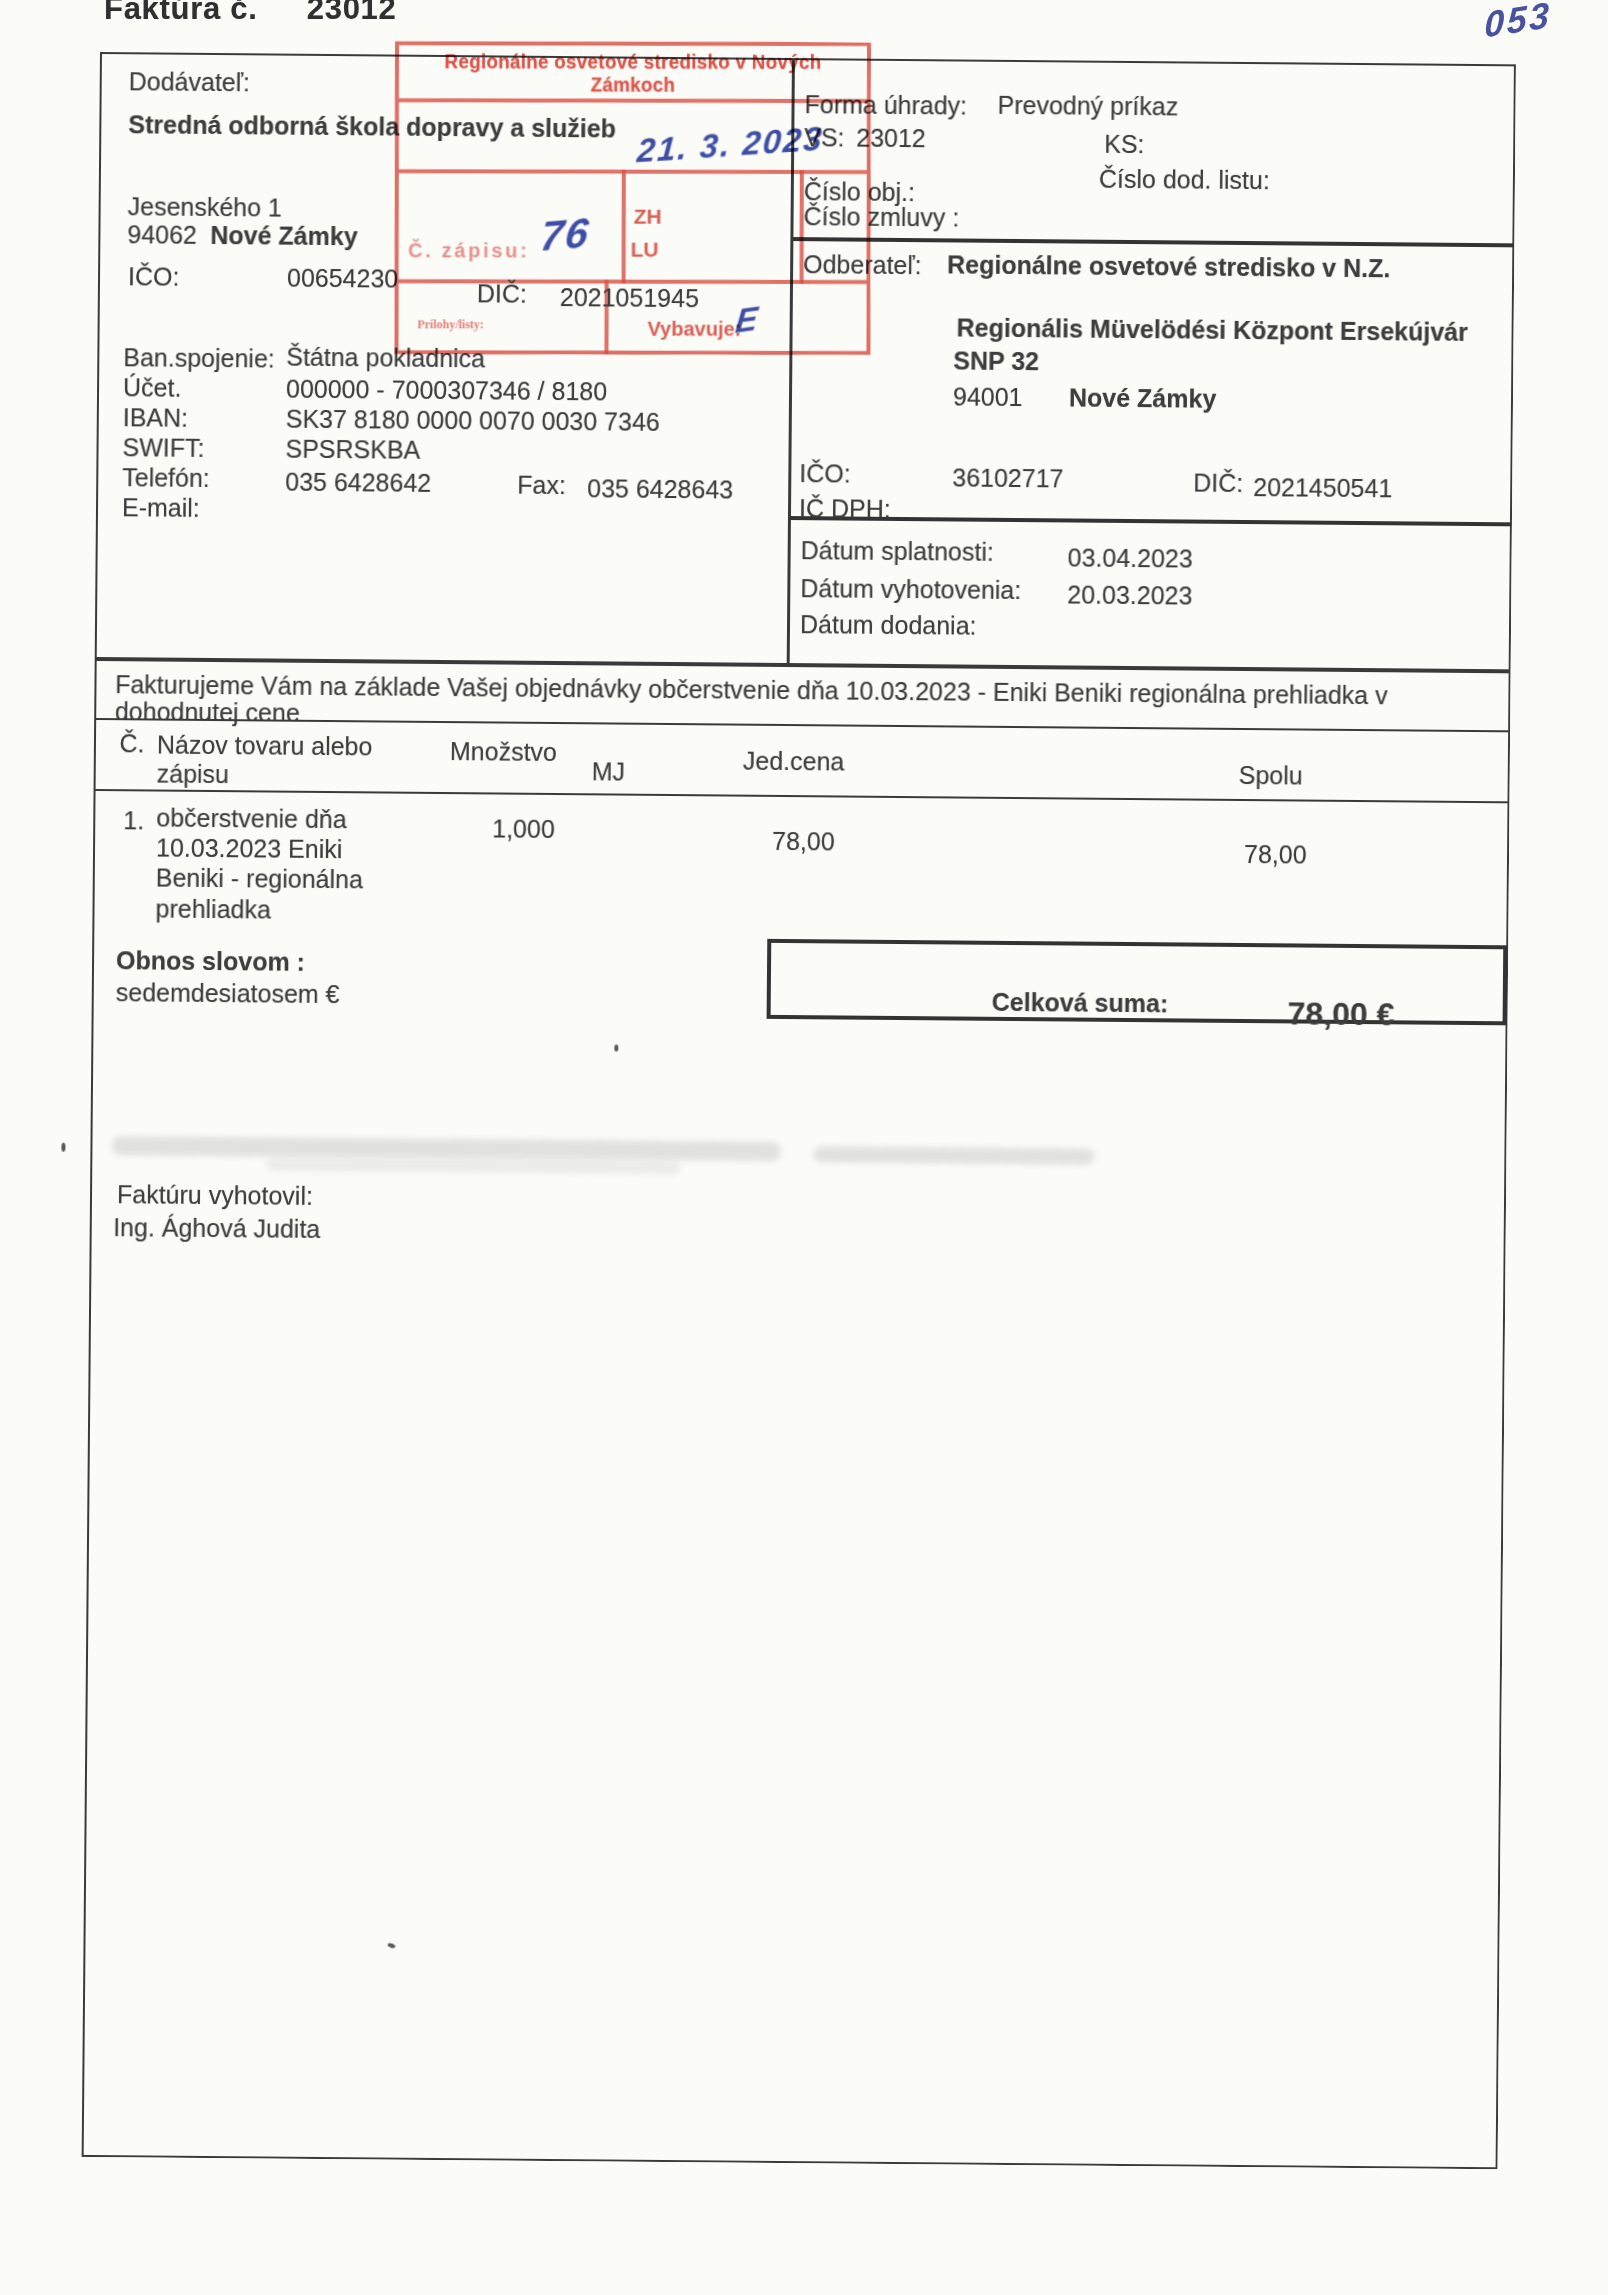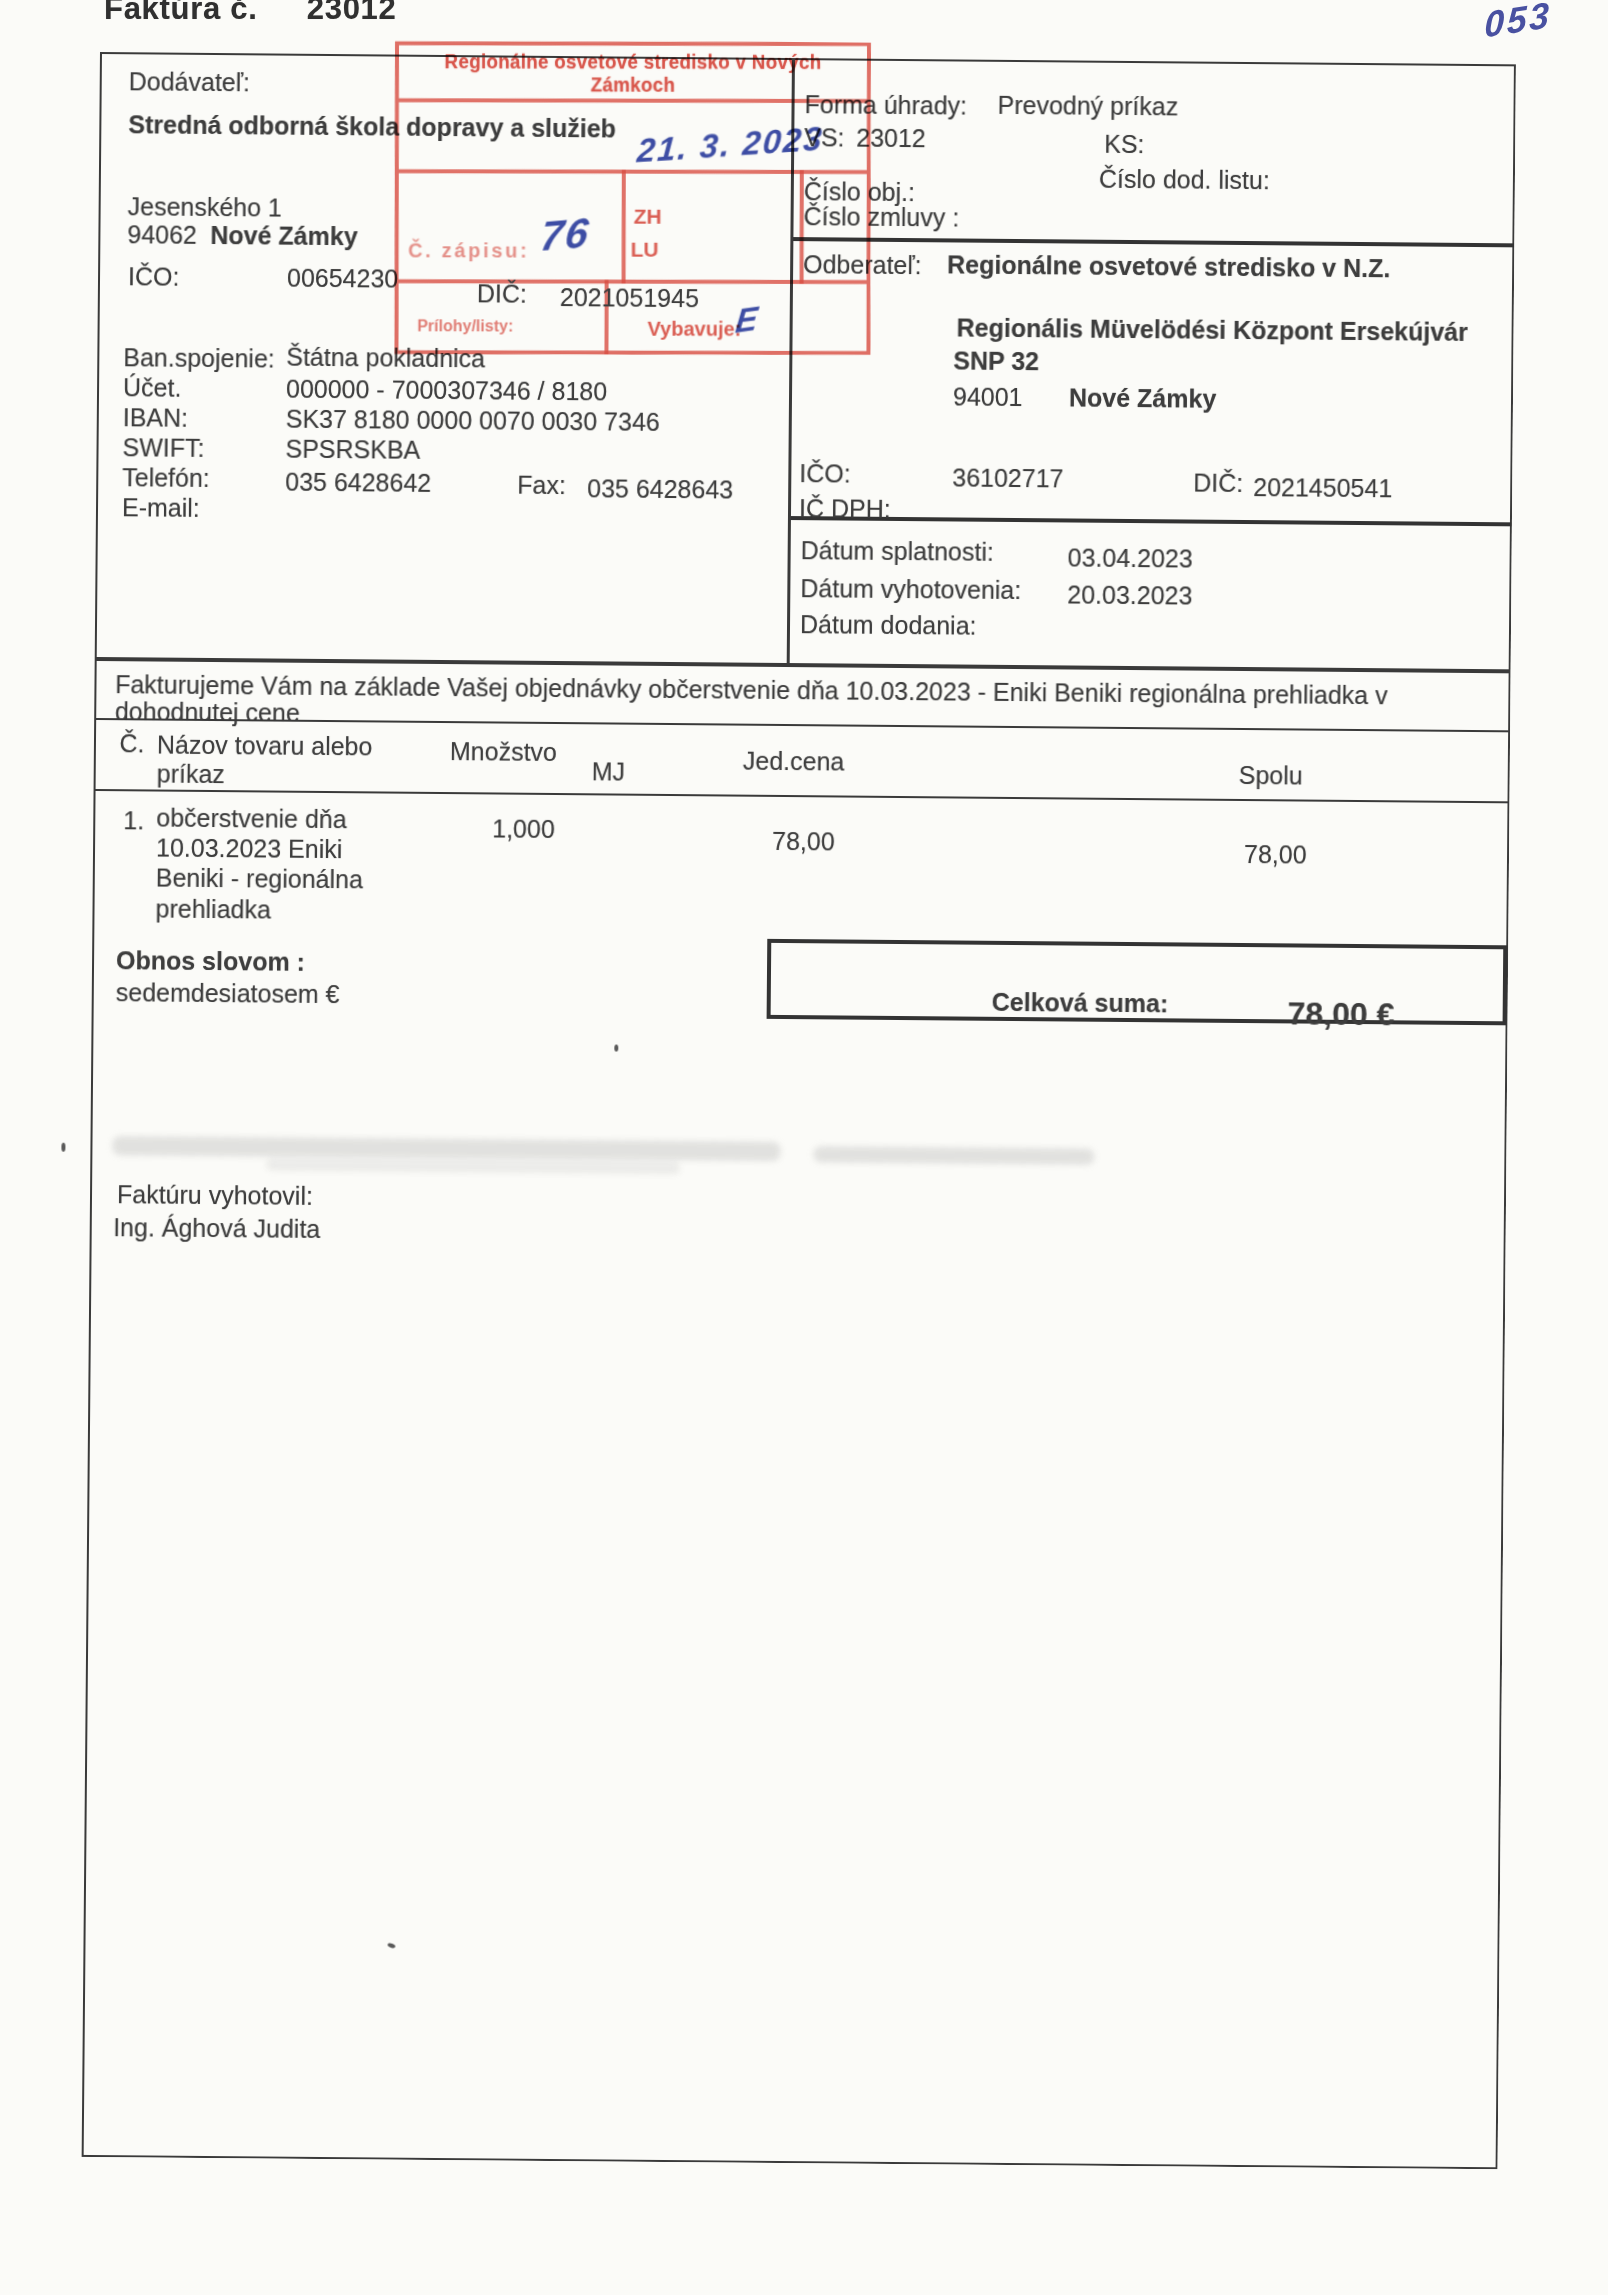--- a/index.html
+++ b/index.html
@@ -128,21 +128,21 @@
   <div class="abs t soft" style="left:970px;top:518px;">20.03.2023</div>
   <div class="abs t soft" style="left:703px;top:550px;">Dátum dodania:</div>
 
   <div class="line" style="left:0;top:603px;width:100%;height:4px;"></div>
   <div class="abs t soft" style="left:18.7px;top:616px;">Fakturujeme Vám na základe Vašej objednávky občerstvenie dňa 10.03.2023 - Eniki Beniki regionálna prehliadka v</div>
   <div class="abs t soft" style="left:18.7px;top:643px;">dohodnutej cene</div>
   <div class="line" style="left:0;top:664px;width:100%;height:2px;"></div>
 
   <div class="abs t soft" style="left:23.4px;top:675px;">Č.</div>
   <div class="abs t soft" style="left:61px;top:676px;">Názov tovaru alebo</div>
-  <div class="abs t soft" style="left:61px;top:705px;">príkaz</div>
+  <div class="abs t soft" style="left:61px;top:705px;">zápisu</div>
   <div class="abs t soft" style="left:354px;top:680px;text-align:right;">Množstvo</div>
   <div class="abs t soft" style="left:496px;top:699px;">MJ</div>
   <div class="abs t soft" style="left:647px;top:687px;">Jed.cena</div>
   <div class="abs t soft" style="left:1143px;top:697px;">Spolu</div>
   <div class="line" style="left:0;top:735px;width:100%;height:2px;"></div>
 
   <div>
     <div class="abs t soft" style="left:28px;top:752px;">1.</div>
     <div class="abs t soft" style="left:61px;top:749px;">občerstvenie dňa</div>
     <div class="abs t soft" style="left:61px;top:779px;">10.03.2023 Eniki</div>
@@ -178,20 +178,20 @@
     <div class="rl" style="left:0;top:124px;width:100%;height:4px;"></div>
 
     <div class="abs red" style="left:9.4px;top:194px;font-size:20px;font-weight:bold;opacity:.68;letter-spacing:2.7px;">Č.  zápisu:</div>
     <div class="abs hand" style="left:142px;top:166px;font-size:41px;transform:rotate(-5deg) skewX(-12deg);">76</div>
     <div class="rl" style="left:223px;top:124px;width:4px;height:114px;"></div>
     <div class="abs red" style="left:235px;top:159px;font-size:21px;font-weight:bold;">ZH</div>
     <div class="abs red" style="left:232px;top:192px;font-size:21px;font-weight:bold;">LU</div>
     <div class="rl" style="left:401px;top:124px;width:4px;height:114px;"></div>
     <div class="rl" style="left:0;top:234px;width:100%;height:4px;"></div>
 
-    <div class="abs red" style="left:18.7px;top:272px;font-size:16px;font-weight:bold;opacity:.8;">Prílohy/listy:</div>
+    <div class="abs red" style="left:18.7px;top:272px;font-size:12px;font-weight:bold;opacity:.8;font-family:Liberation Serif, serif;">Prílohy/listy:</div>
     <div class="rl" style="left:206px;top:234px;width:4px;height:75px;"></div>
     <div class="abs red" style="left:220px;top:272px;font-size:20px;font-weight:bold;margin-left:29px;">Vybavuje:</div>
     <div class="abs hand" style="left:337px;top:255px;font-size:33px;transform:rotate(-8deg) skewX(-14deg);">E</div>
   </div>
 
 </div>
 
 
 </body></html>

